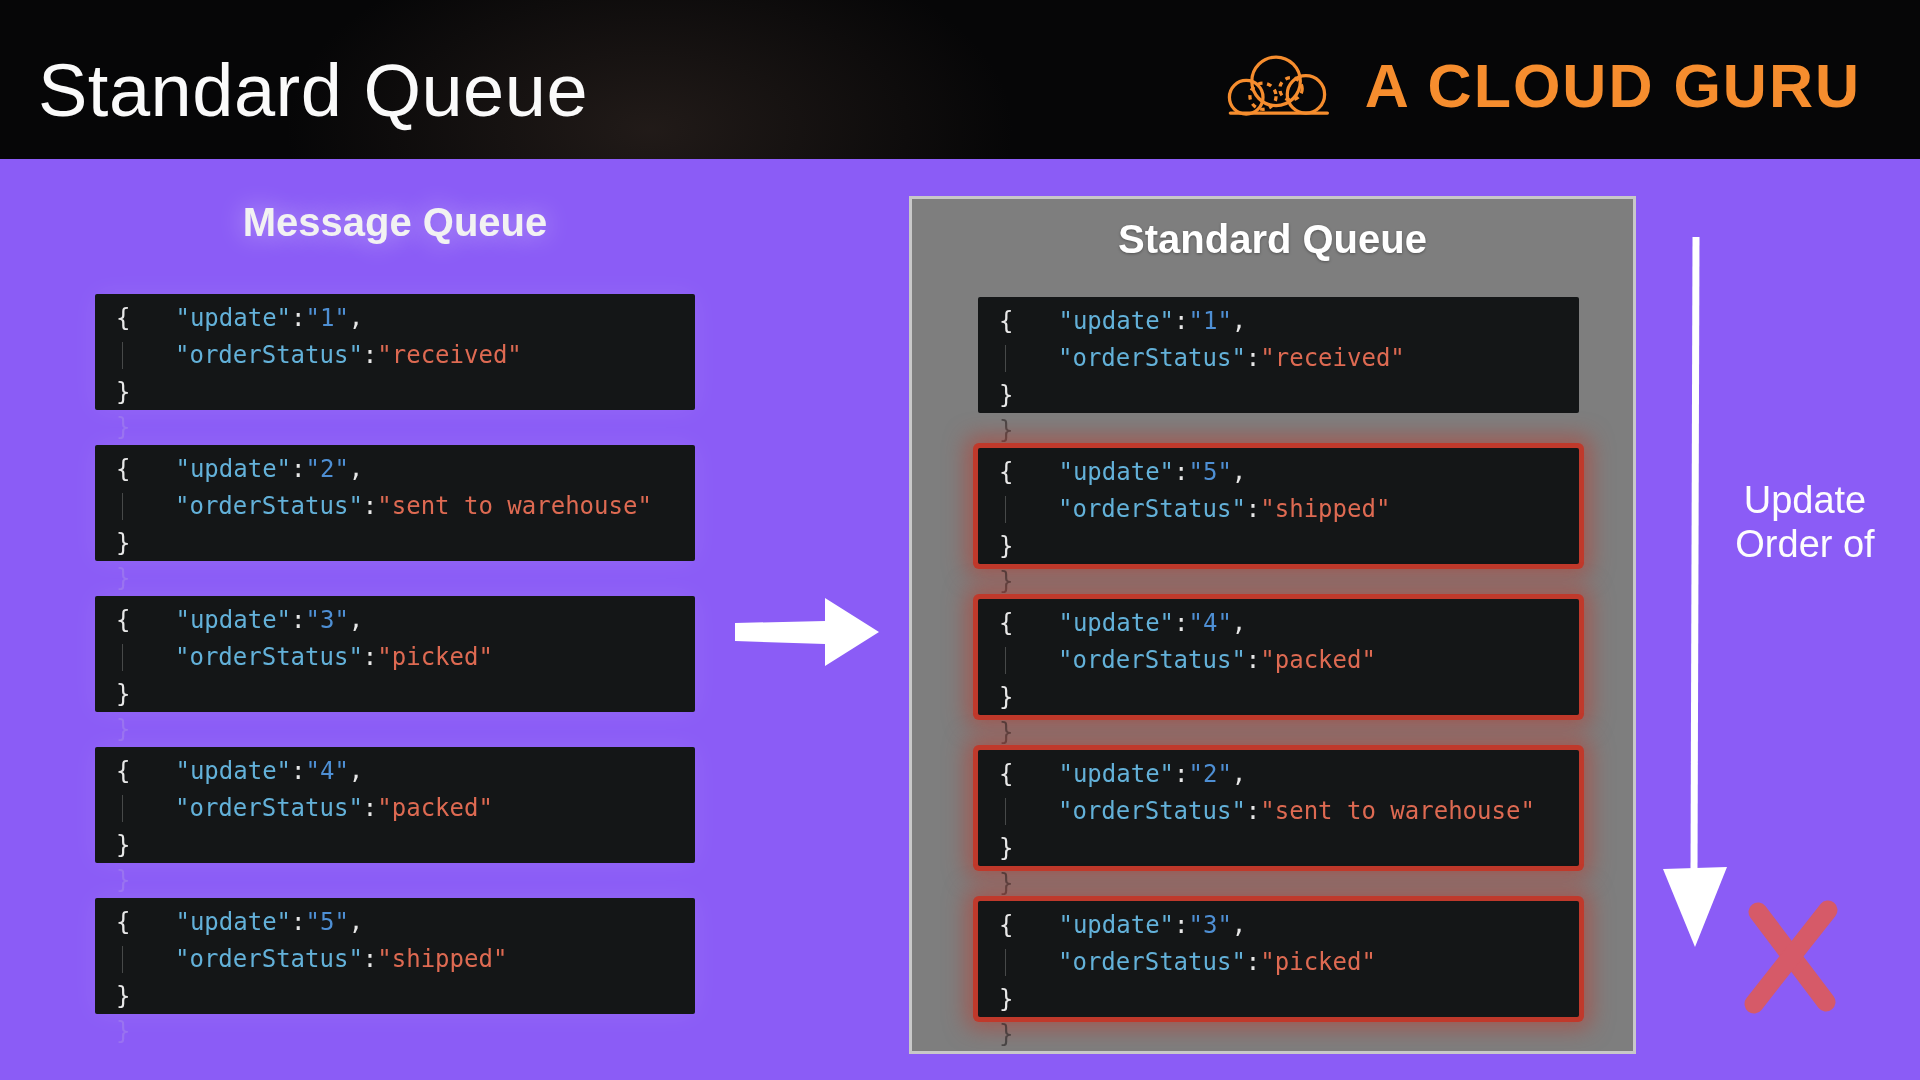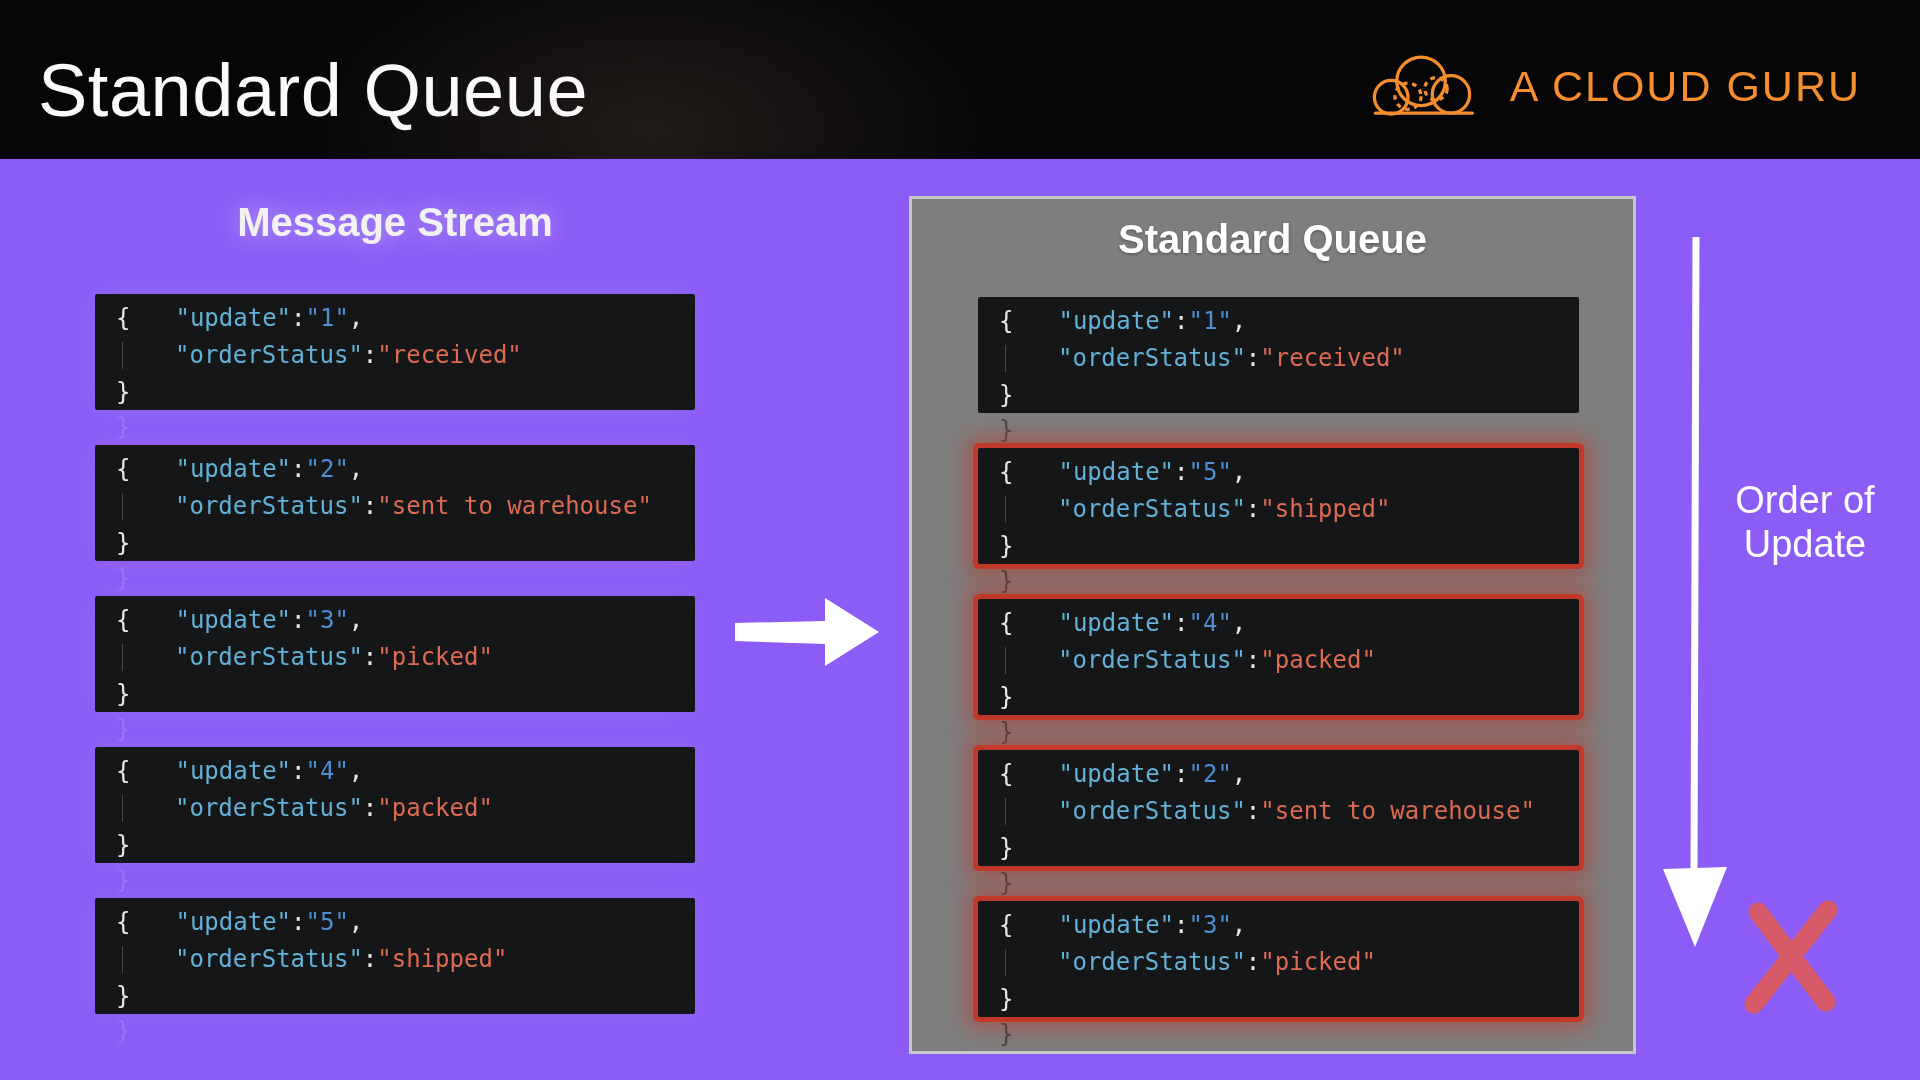--- a/index.html
+++ b/index.html
@@ -18,21 +18,21 @@
   }
   .slide-title {
     position:absolute; left:38px; top:52px;
     font-size:74px; font-weight:400; color:#FAFAFA; letter-spacing:0.5px; line-height:1.05;
   }
   .logo {
     position:absolute; right:59px; top:36px; height:100px;
     display:flex; align-items:center; gap:18px; color:var(--accent,#F68D2E);
   }
   .cloud { width:140px; height:88px; }
-  .logo-text { font-size:43px; font-weight:400; letter-spacing:2px; white-space:nowrap; }
+  .logo-text { font-size:61px; font-weight:700; letter-spacing:2px; white-space:nowrap; }
 
   
   .stream-title {
     position:absolute; left:95px; top:200px; width:600px; text-align:center;
     font-size:40px; font-weight:700; color:#F2F2F2;
     text-shadow:0 0 26px rgba(255,255,255,0.45);
   }
   .stream-stack { position:absolute; left:95px; top:294px; width:600px; }
 
   
@@ -99,21 +99,21 @@
         <circle cx="74" cy="40" r="26"></circle>
         <circle cx="106" cy="54" r="20"></circle>
         <circle cx="60" cy="56" r="14" stroke-dasharray="5 5"></circle>
         <circle cx="90" cy="48" r="12" stroke-dasharray="5 5"></circle>
         <path d="M25 74 H129" stroke-linecap="round"></path>
       </svg>
       <span class="logo-text">A CLOUD GURU</span>
     </div>
   </header>
 
-  <h2 class="stream-title">Message Stream</h2>
+  <h2 class="stream-title">Message Queue</h2>
   <div class="stream-stack" id="stream-stack">
       <div class="msg-wrap">
         <div class="msg-card">
           <div class="code-line"><span class="punct">{</span><span class="sp"></span><span class="key">"update"</span><span class="punct">:</span><span class="vnum">"1"</span><span class="punct">,</span></div>
           <div class="code-line line2"><span class="key">"orderStatus"</span><span class="punct">:</span><span class="vstr">"received"</span></div>
           <div class="code-line"><span class="punct">}</span></div>
         </div>
         <span class="ghost-brace">}</span>
       </div>
       <div class="msg-wrap">
@@ -199,22 +199,22 @@
         </div>
       </div>
   </section>
 
   <svg class="order-arrow" viewBox="0 0 90 724">
     <path d="M46 4 L44 642" stroke="#FFFFFF" stroke-width="7"></path>
     <polygon points="13,636 77,634 45,714" fill="#FFFFFF"></polygon>
   </svg>
 
   <div class="annotation">
+    <div>Update</div>
     <div>Order of</div>
-    <div>Update</div>
   </div>
 
   <svg class="x-mark" viewBox="0 0 100 118">
     <path d="M18 14 L86 104" stroke="var(--xmark,#D65A68)" stroke-width="19" stroke-linecap="round"></path>
     <path d="M88 12 L14 106" stroke="var(--xmark,#D65A68)" stroke-width="19" stroke-linecap="round"></path>
   </svg>
 
 </div>
 
 </body></html>

